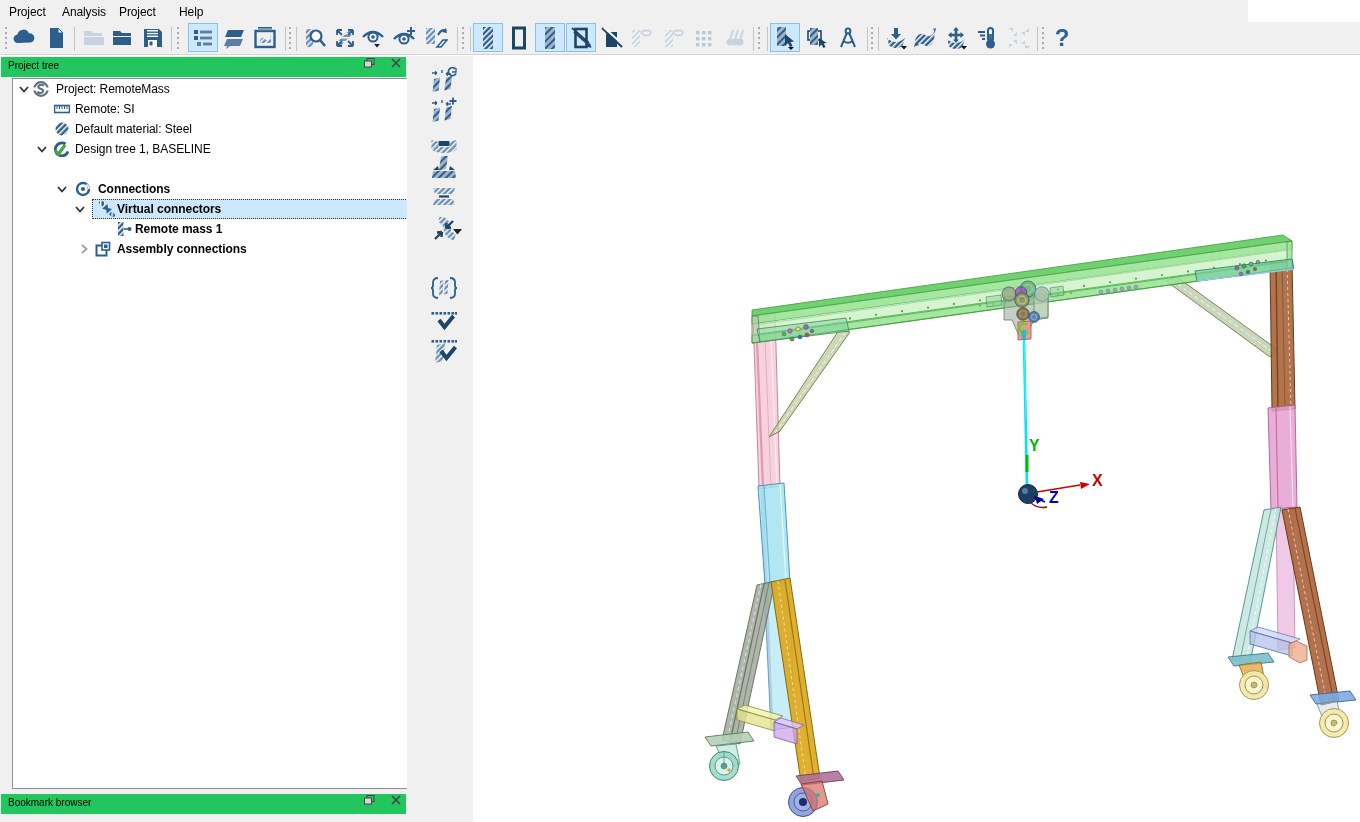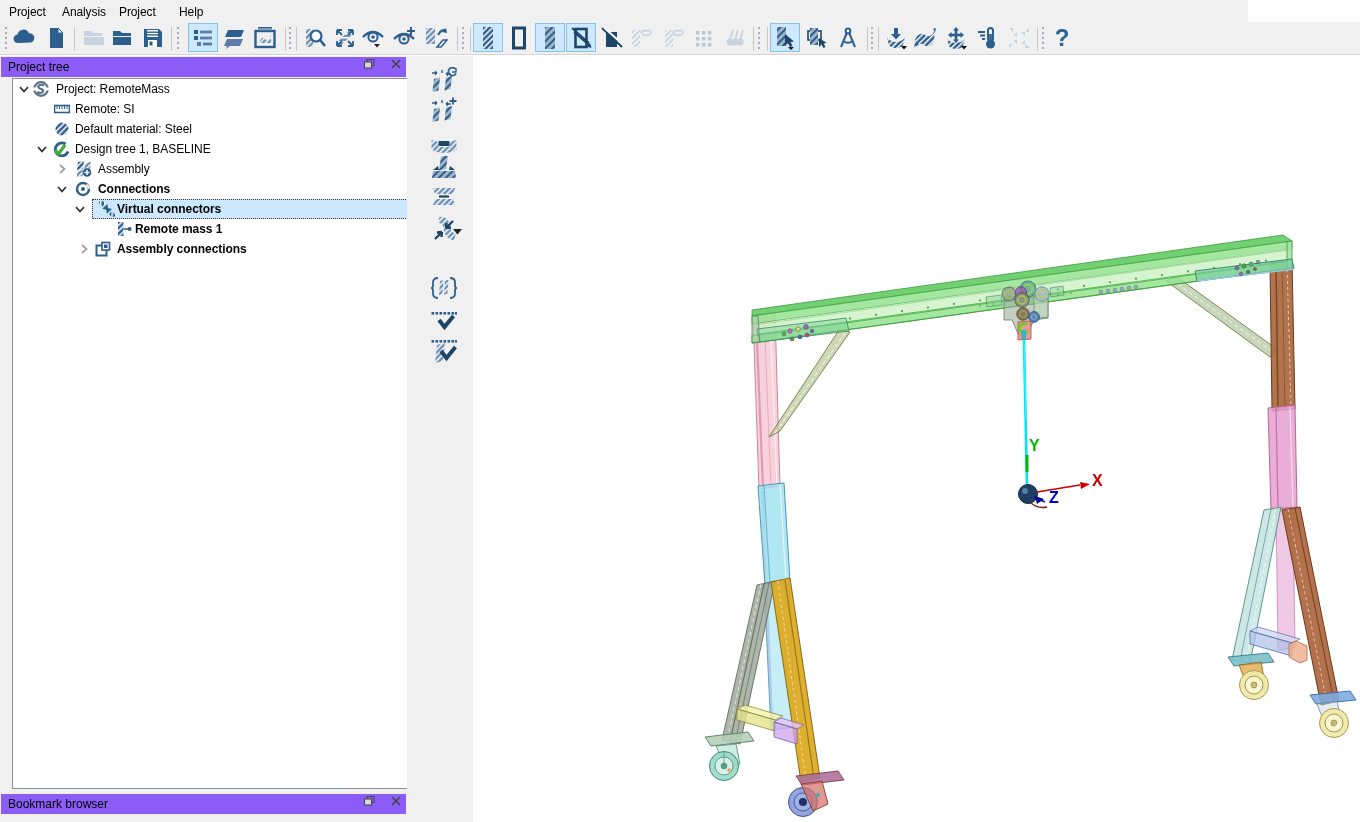--- a/index.html
+++ b/index.html
@@ -3,21 +3,21 @@
 *{margin:0;padding:0;box-sizing:border-box}
 html,body{width:1360px;height:822px;overflow:hidden;background:#fff;font-family:"Liberation Sans",sans-serif}
 #menubar{position:absolute;left:0;top:0;width:1248px;height:22px;background:#f0f0f0;font-size:12px;letter-spacing:-0.1px;color:#000}
 #menubar span{position:absolute;top:5px}
 #toolbar{position:absolute;left:0;top:22px;width:1360px;height:33px;background:#f0f0f0;border-bottom:1px solid #d4d4d4}
 .grip{position:absolute;top:5px;width:2px;height:24px;background:repeating-linear-gradient(to bottom,#a3adb8 0 2px,rgba(0,0,0,0) 2px 5px)}
 .vsep{position:absolute;top:5px;width:1px;height:24px;background:#c5c5c5}
 .tbtn{position:absolute;top:1px;width:30px;height:29px;display:flex;align-items:center;justify-content:center}
 .tbtn.on{background:#cde8ff;border:1px solid #86c3ea}
 #leftpanel{position:absolute;left:0;top:56px;width:407px;height:766px;background:#f0f0f0}
-.ptitle{position:absolute;left:1px;width:405px;height:20px;background:#8b5cf6;font-size:12px;color:#000;padding:3px 0 16px 7px}
+.ptitle{position:absolute;left:1px;width:405px;height:20px;background:#22c55e;font-size:10px;color:#000;padding:3px 0 16px 7px}
 .pbtn{position:absolute;top:1px;width:17px;height:17px;color:#333;text-align:center}
 #treebox{position:absolute;left:12px;top:22px;width:405px;height:711px;background:#fff;border:1px solid #8a9097}
 .trow{position:absolute;left:-3px;height:20px;font-size:12px;letter-spacing:-0.05px;color:#000;white-space:nowrap;width:403px}
 .trow b{font-weight:bold}
 .lbl{position:absolute;top:3px}
 .ticon{position:absolute;top:2px}
 .tarrow{position:absolute;top:4px}
 #vtoolbar{position:absolute;left:407px;top:56px;width:66px;height:766px;background:#f0f0f0}
 .vbtn{position:absolute;width:28px;height:28px;display:flex;align-items:center;justify-content:center}
 #viewport{position:absolute;left:473px;top:56px;width:887px;height:766px;background:#fff}
@@ -354,33 +354,20 @@
       </div>
       <div class="trow" style="top:60px">
         <svg class="tarrow" style="left:26px" width="12" height="12" viewBox="0 0 12 12">
           <path d="M2 4 l4 4.5 4-4.5" fill="none" stroke="#333" stroke-width="1.8"></path>
         </svg>
         <svg class="ticon" style="left:43px" width="16" height="16" viewBox="0 0 16 16">
           <path d="M12.5 3 a6.5 6.5 0 1 0 2.5 7.5" fill="none" stroke="#2c5f8e" stroke-width="2.8"></path>
           <path d="M2 9 l3.5 4 L12 4" fill="none" stroke="#3fae3f" stroke-width="3.2"></path>
         </svg>
         <span class="lbl" style="left:65px">Design tree 1, BASELINE</span>
-      </div>
-      <div class="trow" style="top:80px">
-        <svg class="tarrow" style="left:46px" width="12" height="12" viewBox="0 0 12 12">
-          <path d="M4 2 l4.5 4 -4.5 4" fill="none" stroke="#a0a0a0" stroke-width="1.8"></path>
-        </svg>
-        <svg class="ticon" style="left:66px" width="16" height="16" viewBox="0 0 16 16">
-          <path d="M2 1 l6-1 -1 8 -6 1 z" fill="url(#hd)"></path>
-          <path d="M9 2 l6-1 -1 8 -6 1 z" fill="url(#hb)"></path>
-          <path d="M1.5 10 l6-1 -0.8 6 -6 1 z" fill="url(#hb)"></path>
-          <circle cx="11" cy="11.5" r="4.3" fill="#2c5f8e"></circle>
-          <path d="M11 9 v5 M8.5 11.5 h5" stroke="#fff" stroke-width="1.5"></path>
-        </svg>
-        <span class="lbl" style="left:88px">Assembly</span>
       </div>
       <div class="trow" style="top:100px">
         <svg class="tarrow" style="left:46px" width="12" height="12" viewBox="0 0 12 12">
           <path d="M2 4 l4 4.5 4-4.5" fill="none" stroke="#333" stroke-width="1.8"></path>
         </svg>
         <svg class="ticon" style="left:65px" width="16" height="16" viewBox="0 0 16 16">
           <circle cx="8" cy="8" r="6" fill="none" stroke="#2c5f8e" stroke-width="2.4"></circle>
           <circle cx="8" cy="8" r="2" fill="#2c5f8e"></circle>
           <path d="M14 8 q0-3-2.5-4.5" stroke="#fff" stroke-width="1.6" fill="none"></path>
         </svg>

